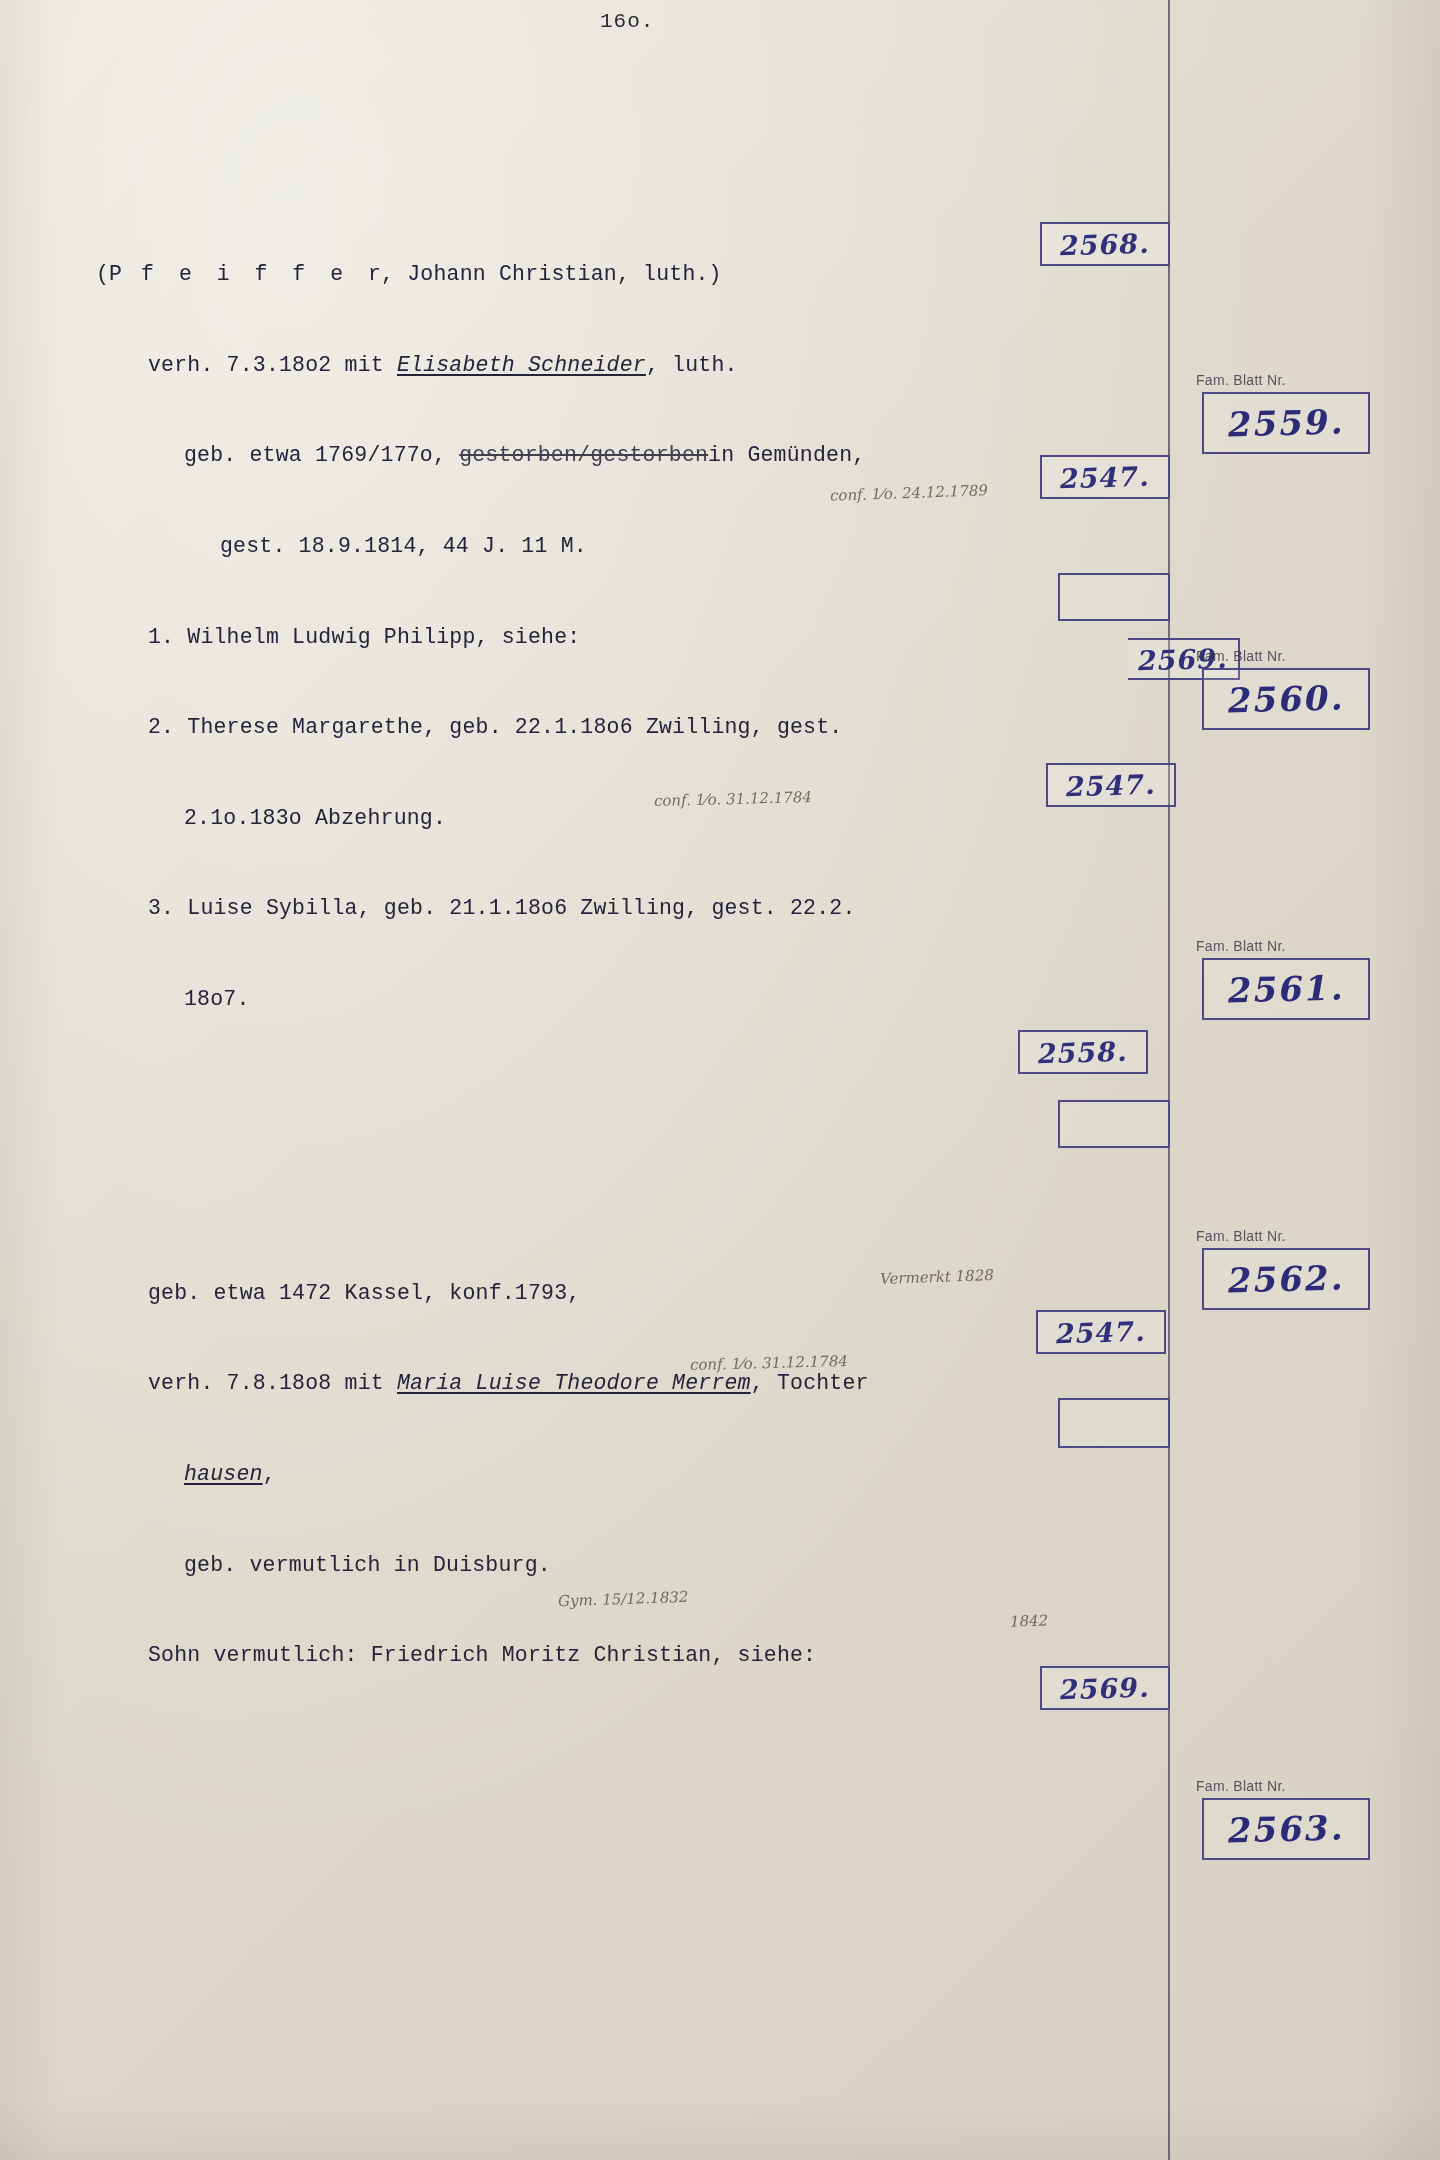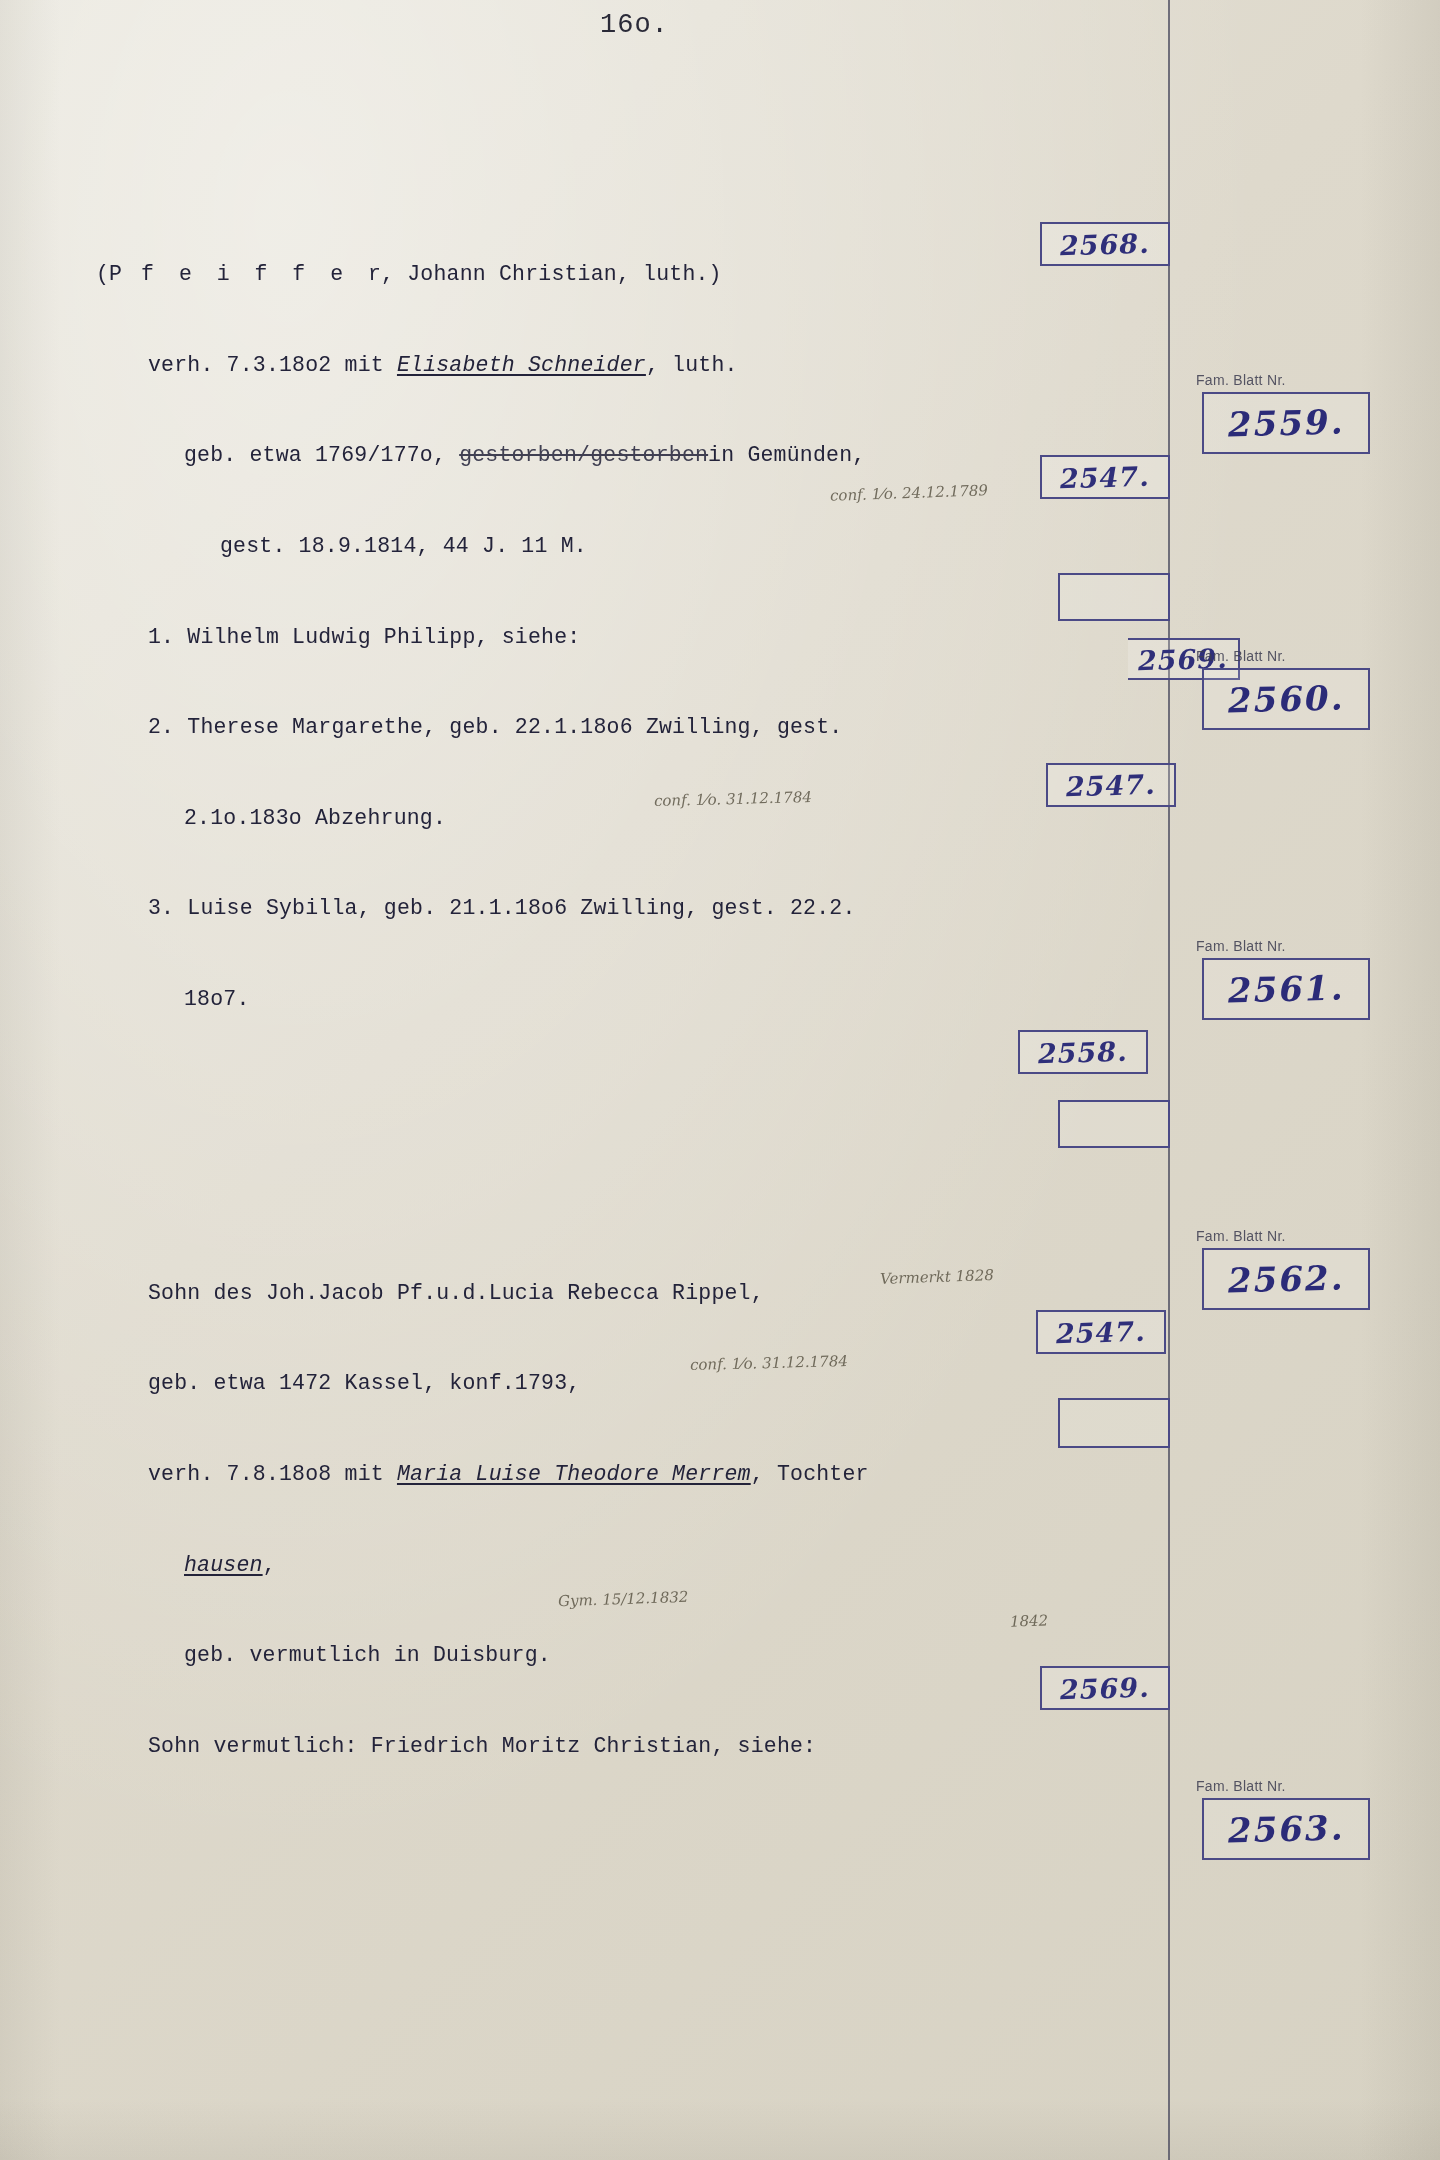--- a/index.html
+++ b/index.html
@@ -40,21 +40,21 @@
     width: 2px;
     height: 2160px;
     background: #4a4a5e;
     opacity: 0.75;
   }
 
   .folio {
     position: absolute;
     top: 10px;
     left: 600px;
-    font-size: 27px;
+    font-size: 21px;
     color: #2a2a38;
     letter-spacing: 1px;
   }
 
   #text-col {
     position: absolute;
     top: 78px;
     left: 96px;
     width: 1070px;
     color: #23233a;
@@ -157,21 +157,20 @@
       <span class="ln i4">gest. 18.9.1814, 44 J. 11 M.</span>
       <span class="ln i2">1. Wilhelm Ludwig Philipp, siehe:</span>
       <span class="ln i2">2. Therese Margarethe, geb. 22.1.18o6 Zwilling, gest.</span>
       <span class="ln i3">2.1o.183o Abzehrung.</span>
       <span class="ln i2">3. Luise Sybilla, geb. 21.1.18o6 Zwilling, gest. 22.2.</span>
       <span class="ln i3">18o7.</span>
     </div>
 
     
     <div class="blk">
-      <span class="ln i2">Sohn des Joh.Jacob Pf.u.d.Lucia Rebecca Rippel,</span>
       <span class="ln i2">geb. etwa 1472 Kassel, konf.1793,</span>
       <span class="ln i2">verh. 7.8.18o8 mit <span class="ul">Maria Luise Theodore Merrem</span>, Tochter</span>
       <span class="ln i3"><span class="ul">hausen</span>,</span>
       <span class="ln i3">geb. vermutlich in Duisburg.</span>
       <span class="ln i2">Sohn vermutlich: Friedrich Moritz Christian, siehe:</span>
     </div>
 
     
     
 

